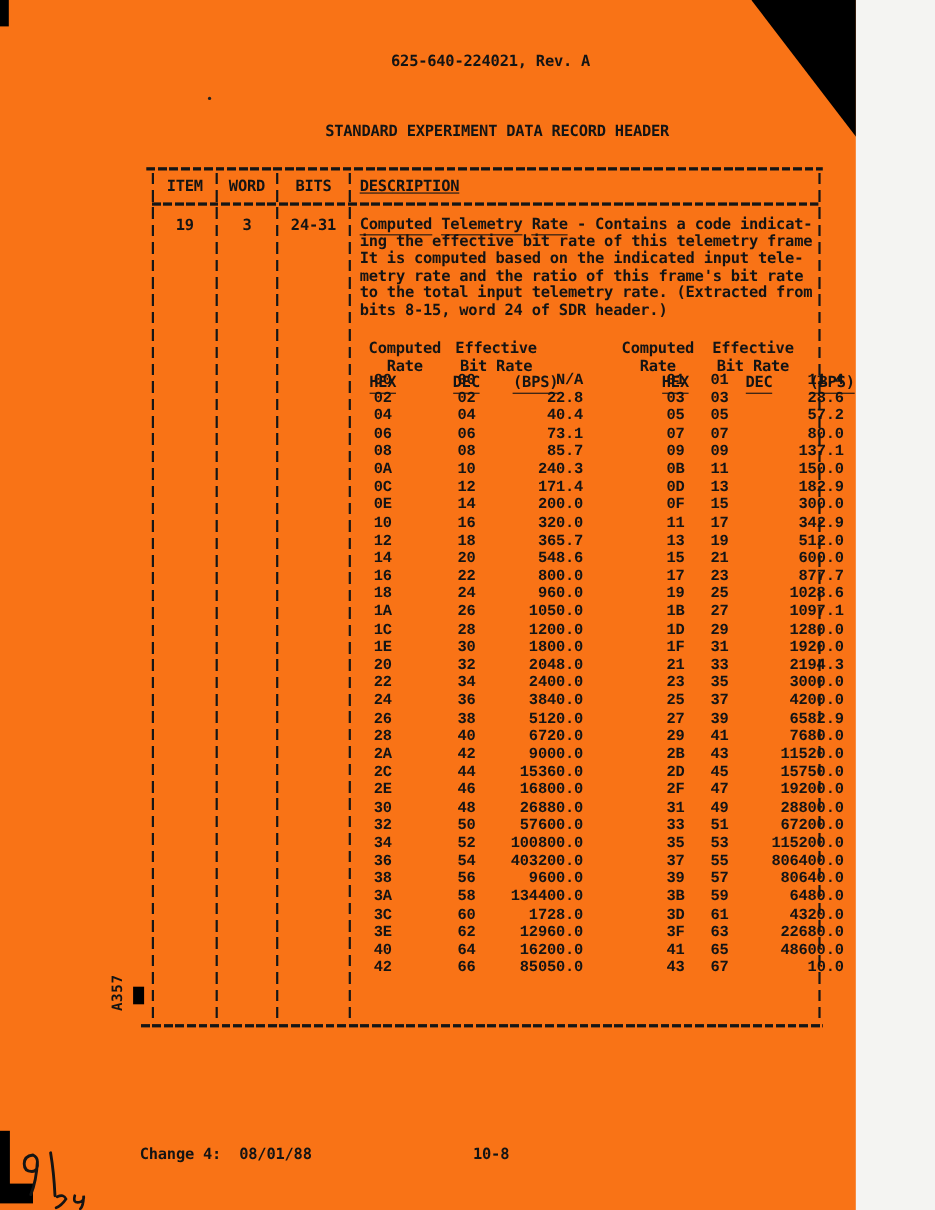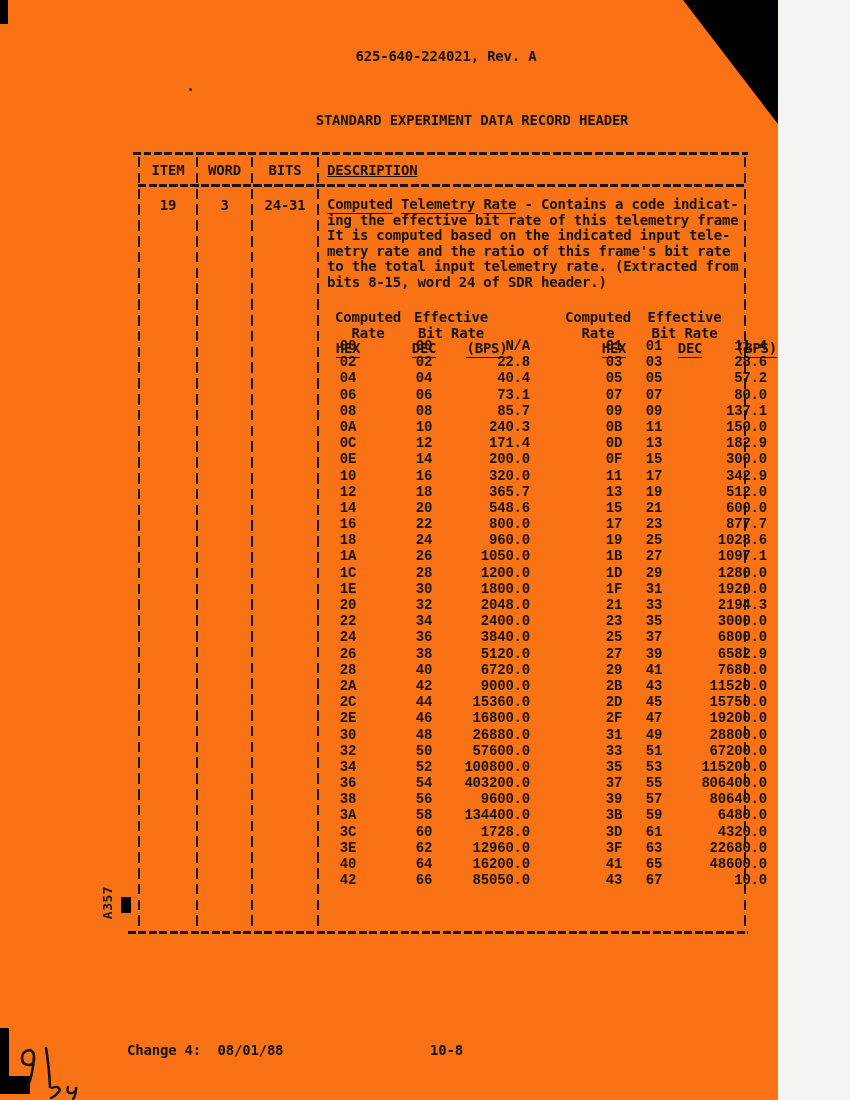--- a/index.html
+++ b/index.html
@@ -54,21 +54,21 @@
   <div class="dot" style="left:189px;top:88px;"></div>
   <svg style="left:793px;top:515px;" width="50" height="50" viewBox="0 0 50 50">
     <path d="M17 6 L30 9 L28 20 Q23 28 16 22 Z" fill="#000"></path>
     <path d="M5 38 Q16 28 28 31 L34 26 L37 32 Q31 43 17 39 Q9 37 4 42 Z" fill="#000"></path>
     <circle cx="12" cy="42" r="2" fill="#000"></circle>
   </svg>
   <div class="blk" style="left:0;top:1028px;width:9px;height:52px;"></div>
   <div class="blk" style="left:0;top:1076px;width:30px;height:18px;"></div>
 
   <div class="abs ctr" style="left:446px;top:48px;">625-640-224021, Rev. A</div>
-  <div class="abs ctr" style="left:452px;top:112px;margin-left:20px;">STANDARD EXPERIMENT DATA RECORD HEADER</div>
+  <div class="abs ctr" style="left:452px;top:112px;">STANDARD EXPERIMENT DATA RECORD HEADER</div>
 
   <div>
     <div class="hline" style="left:133px;top:152px;width:615px;"></div>
     <div class="hline" style="left:138px;top:184px;width:606px;height:3px;"></div>
     <div class="hline" style="left:128px;top:931px;width:620px;height:3px;"></div>
     <div class="vline" style="left:138px;top:157px;height:774px;"></div>
     <div class="vline" style="left:196px;top:157px;height:774px;"></div>
     <div class="vline" style="left:251px;top:157px;height:774px;"></div>
     <div class="vline" style="left:317px;top:157px;height:774px;"></div>
     <div class="vline" style="left:744px;top:157px;height:774px;"></div>
@@ -261,21 +261,21 @@
           <span class="rc i3">23</span>
           <span class="rc i4">35</span>
           <span class="rc i5">3000.0</span>
         </div>
         <div class="rrow">
           <span class="rc i0">24</span>
           <span class="rc i1">36</span>
           <span class="rc i2">3840.0</span>
           <span class="rc i3">25</span>
           <span class="rc i4">37</span>
-          <span class="rc i5">6800.0</span>
+          <span class="rc i5">4200.0</span>
         </div>
         <div class="rrow">
           <span class="rc i0">26</span>
           <span class="rc i1">38</span>
           <span class="rc i2">5120.0</span>
           <span class="rc i3">27</span>
           <span class="rc i4">39</span>
           <span class="rc i5">6582.9</span>
         </div>
         <div class="rrow">

